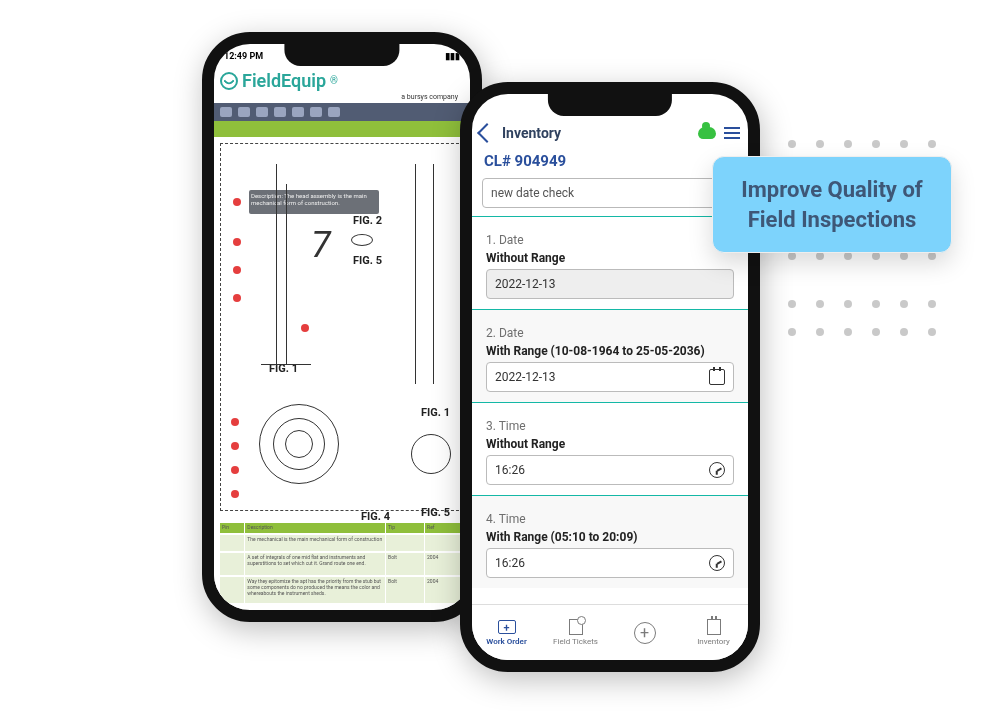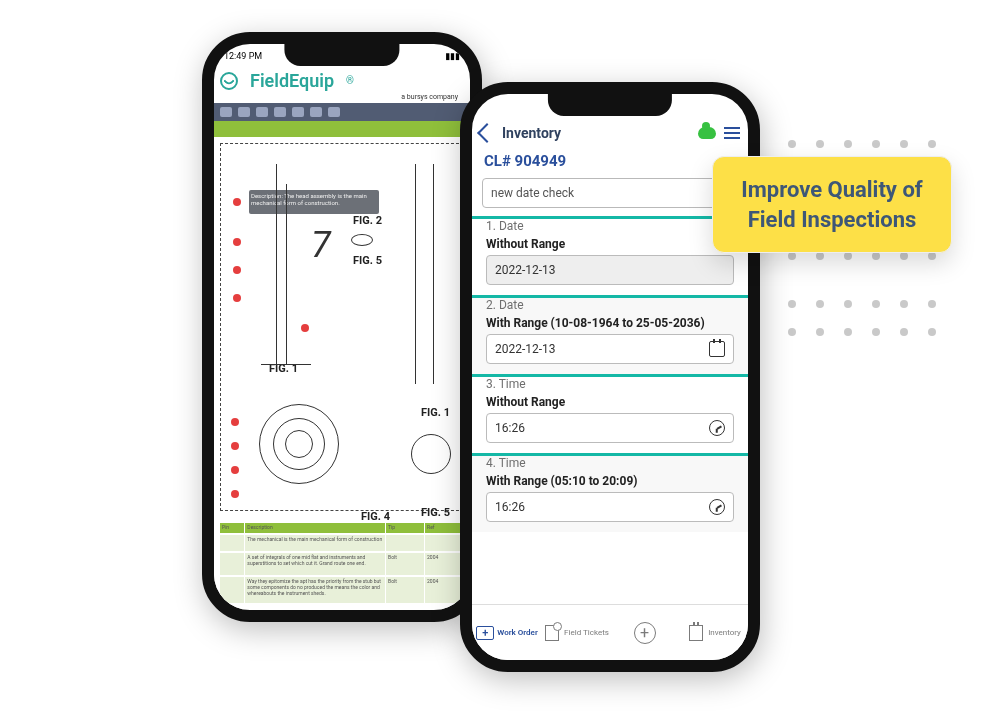--- a/index.html
+++ b/index.html
@@ -37,22 +37,22 @@
     height: 26px;
     background: #111;
     border-bottom-left-radius: 16px;
     border-bottom-right-radius: 16px;
     z-index: 20;
   }
   .phone-left  { left: 202px; top: 32px; width: 280px; height: 590px; z-index: 1; }
   .phone-right { left: 460px; top: 82px; width: 300px; height: 590px; z-index: 2; }
 
   
-  .status-bar { height: 24px; width: 100%; display:flex; align-items:center; justify-content:space-between; padding:0 10px; font-size:9px; font-weight:400; }
-  .brand { display:flex; align-items:center; gap:12px; padding:2px 6px; }
+  .status-bar { height: 24px; width: 100%; display:flex; align-items:center; justify-content:space-between; padding:0 10px; font-size:9px; font-weight:700; }
+  .brand { display:flex; align-items:center; gap:4px; padding:2px 6px; }
   .brand-mark { width:18px; height:18px; border:2px solid #2aa69a; border-radius:50%; position:relative; }
   .brand-mark::after { content:""; position:absolute; inset:3px; border-left:2px solid #2aa69a; border-bottom:2px solid #2aa69a; border-radius:0 0 0 6px; transform:rotate(-45deg); }
   .brand-name { font-size:18px; font-weight:600; color:#2aa69a; }
   .brand-sub  { font-size:7px; color:#333; text-align:right; flex:1; padding-right:6px; }
   .toolbar-strip { background:#515c73; height:18px; display:flex; gap:6px; padding:0 6px; align-items:center; }
   .toolbar-strip span { width:12px; height:10px; background:#9aa5bf; border-radius:2px; }
   .green-bar { background:#8fbf3b; height:16px; }
   .plan-body { background:#fff; position:relative; height:380px; }
   .diagram { position:absolute; inset:6px; border:1px dashed #444; }
   .diagram .figbox { position:absolute; font-size:11px; font-weight:700; color:#222; }
@@ -73,53 +73,53 @@
   .status-bar-right { height:24px; }
   .header-row { height:30px; display:flex; align-items:center; padding:0 8px; gap:8px; }
   .back-arrow { width:14px; height:14px; border-left:2px solid #2a4f9c; border-bottom:2px solid #2a4f9c; transform:rotate(45deg); }
   .header-title { font-size:14px; font-weight:700; color:#30425f; flex:1; }
   .cloud-dot { width:18px; height:12px; background:#37c141; border-radius:8px 8px 6px 6px; position:relative;}
   .cloud-dot::before { content:""; position:absolute; top:-5px; left:4px; width:8px; height:8px; background:#37c141; border-radius:50%; }
   .ham { width:16px; height:12px; display:flex; flex-direction:column; justify-content:space-between; }
   .ham span { height:2px; background:#2a4f9c; }
   .cl-number { font-size:15px; font-weight:700; color:#2a4f9c; padding:4px 12px 8px; }
   .search-box { margin:0 10px 8px; border:1px solid #b9b9b9; border-radius:4px; height:30px; display:flex; align-items:center; padding:0 8px; font-size:12px; color:#555; }
-  .section { border-top:3px solid #14b8a6; padding:0 14px 6px; font-size:12px; color:#6f6f6f; background:#fff; }
+  .section { border-top:1px solid #14b8a6; padding:16px 14px 6px; font-size:12px; color:#6f6f6f; background:#fff; }
   .section-label { font-weight:700; color:#222; margin:4px 0 4px; font-size:12px; }
   .field { background:#eeeeee; border:1px solid #bbb; border-radius:4px; height:30px; display:flex; align-items:center; padding:0 8px; font-size:12px; color:#333; margin-bottom:4px; justify-content:space-between;}
   .field.light { background:#fff; }
   .cal-icon { width:16px; height:16px; border:1.5px solid #333; border-radius:2px; position:relative;}
   .cal-icon::before,.cal-icon::after{content:"";position:absolute;top:-3px;width:2px;height:4px;background:#333;}
   .cal-icon::before{left:3px;} .cal-icon::after{right:3px;}
   .clock-icon { width:16px; height:16px; border:1.5px solid #333; border-radius:50%; position:relative;}
   .clock-icon::before{content:"";position:absolute;left:50%;top:50%;width:5px;height:1.5px;background:#333;transform-origin:left;transform:rotate(-30deg);}
   .clock-icon::after{content:"";position:absolute;left:50%;top:50%;width:4px;height:1.5px;background:#333;transform-origin:left;transform:rotate(90deg);}
 
   .tabbar { position:absolute; bottom:0; left:0; right:0; height:56px; border-top:1px solid #ddd; background:#fff; display:flex; }
-  .tab { flex:1; display:flex; flex-direction:row; align-items:center; justify-content:center; gap:2px; font-size:8px; color:#7b7b7b;}
+  .tab { flex:1; display:flex; flex-direction:column; align-items:center; justify-content:center; gap:2px; font-size:8px; color:#7b7b7b;}
   .tab.active { color:#2a4f9c; font-weight:600; }
   .tab .ticn { width:20px; height:16px; display:flex; align-items:center; justify-content:center; }
   .ticn-work { width:18px; height:14px; border:1.5px solid currentColor; border-radius:2px; position:relative;}
   .ticn-work::before{content:"+";position:absolute;inset:0;display:flex;align-items:center;justify-content:center;font-size:11px;line-height:1;}
   .ticn-ticket { width:14px; height:16px; border:1.5px solid currentColor; position:relative;}
   .ticn-ticket::after{content:"";position:absolute;top:-4px;right:-4px;width:7px;height:7px;border:1.5px solid currentColor;border-radius:50%;background:#fff;}
   .ticn-plus { width:22px; height:22px; border:1.5px solid currentColor; border-radius:50%; display:flex; align-items:center; justify-content:center; font-size:16px; line-height:1;}
   .ticn-inv { width:14px; height:16px; border:1.5px solid currentColor; position:relative;}
   .ticn-inv::before,.ticn-inv::after{content:"";position:absolute;top:-4px;width:2px;height:4px;background:currentColor;}
   .ticn-inv::before{left:3px;} .ticn-inv::after{right:3px;}
   .ticn-clock { width:16px; height:16px; border:1.5px solid currentColor; border-radius:50%; position:relative;}
   .ticn-clock::before{content:"";position:absolute;left:50%;top:50%;width:5px;height:1.5px;background:currentColor;transform-origin:left;}
 
   
   .callout {
     position:absolute;
     right:48px;
     top:156px;
     width:240px;
-    background:#fde047;
+    background:#7dd3fc;
     border:1px solid #eee;
     border-radius:12px;
     box-shadow:0 10px 24px rgba(0,0,0,0.15);
     padding:18px 20px;
     z-index:3;
     text-align:center;
     font-size:22px;
     font-weight:700;
     color:#3e5777;
     line-height:1.35;

